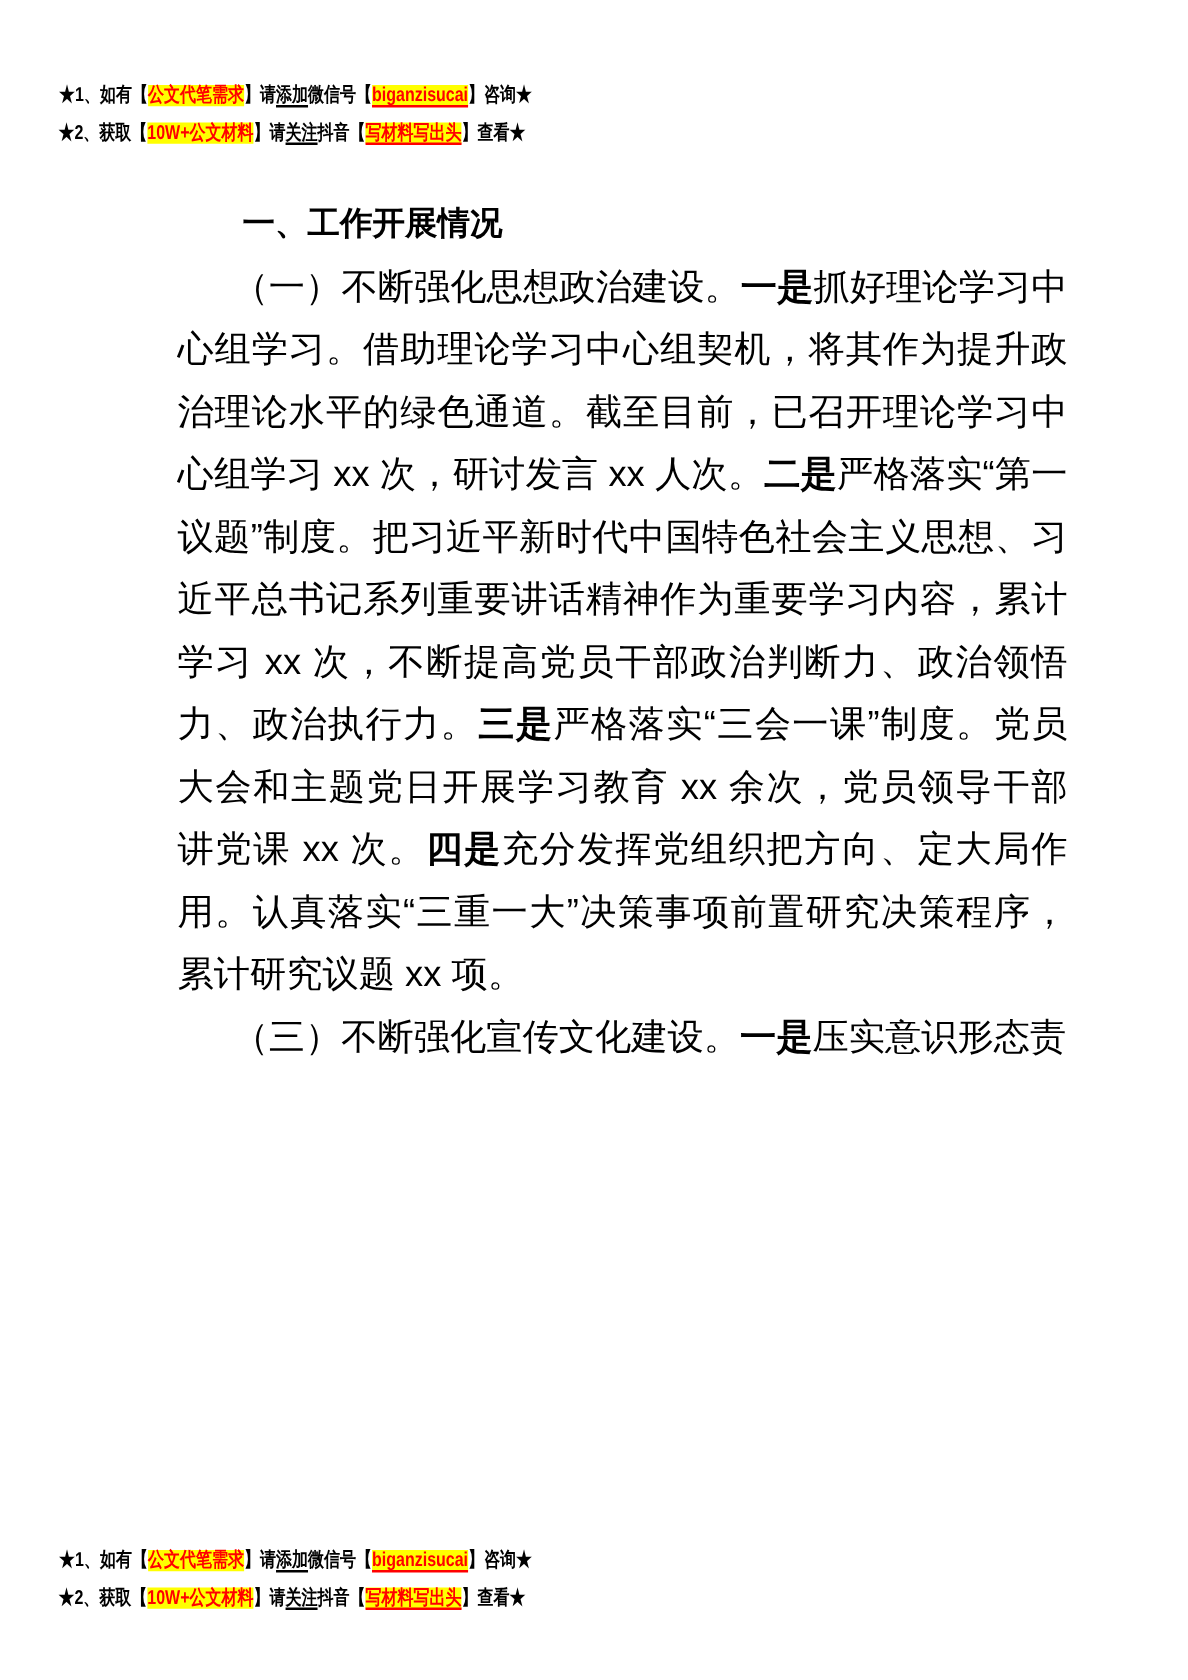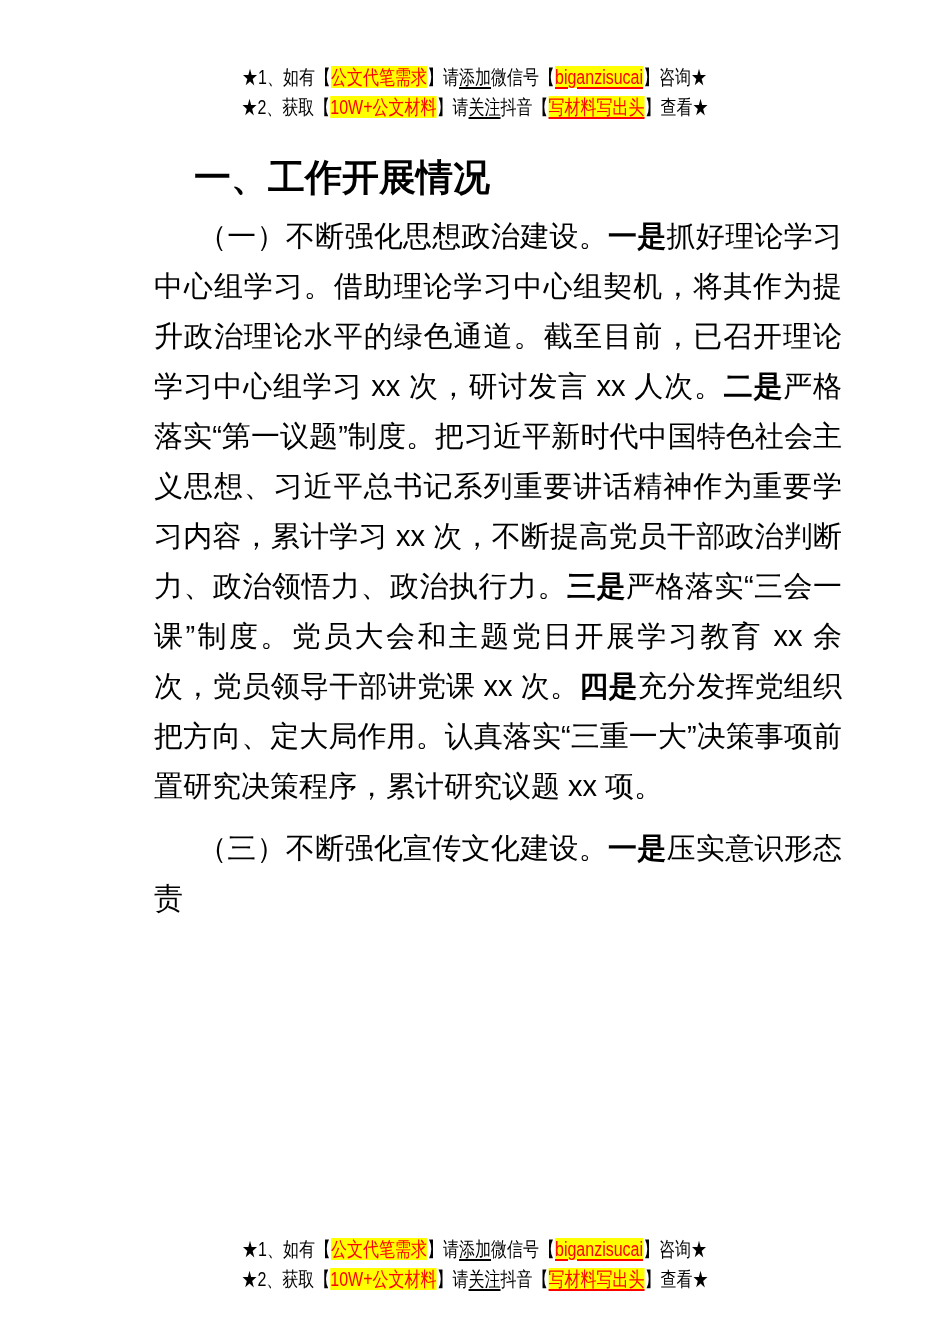--- a/index.html
+++ b/index.html
@@ -7,21 +7,21 @@
     position: relative;
     width: 950px;
     height: 1344px;
     margin: 0 auto;
     background: #ffffff;
     color: #000000;
     font-family: "Liberation Sans", sans-serif;
     overflow: hidden;
   }
   
-  .promo { text-align: center; font-weight: 400; font-size: 20px; line-height: 30px; }
+  .promo { font-weight: 700; font-size: 16px; line-height: 30px; }
   .promo-top { padding-top: 62px; }
   .promo-bottom { position: absolute; left: 0; right: 0; bottom: 50px; }
   .promo-line { margin: 0; }
   .promo-inner { display: inline-block; transform: scaleX(0.8); transform-origin: 50% 50%; white-space: nowrap; }
   .seg-red-highlight { color: #ff0000; background: #ffff00; }
   .seg-underline { text-decoration: underline; text-decoration-thickness: 2px; text-underline-offset: 3px; }
   .seg-red-highlight-underline {
     color: #ff0000; background: #ffff00;
     text-decoration: underline; text-decoration-thickness: 2px; text-underline-offset: 3px;
   }
@@ -31,28 +31,28 @@
     text-align: center;
     font-size: 31px;
     font-weight: 700;
     line-height: 40px;
   }
   
   .section-heading {
     margin: 35px 0 0 142px;
     width: 712px;
     text-indent: 52px;
-    font-size: 37px;
+    font-size: 26px;
     font-weight: 700;
     line-height: 42px;
   }
   
   .body-text { margin: 6px 0 0 142px; width: 712px; }
   .doc-paragraph {
-    margin: 12px;
+    margin: 0;
     font-size: 29px;
     font-weight: 400;
     line-height: 50px;
     text-align: justify;
     text-justify: inter-ideograph;
     text-indent: 44px;
   }
   .seg-plain { font-weight: inherit; }
   .seg-bold { font-weight: 700; }
 </style>

